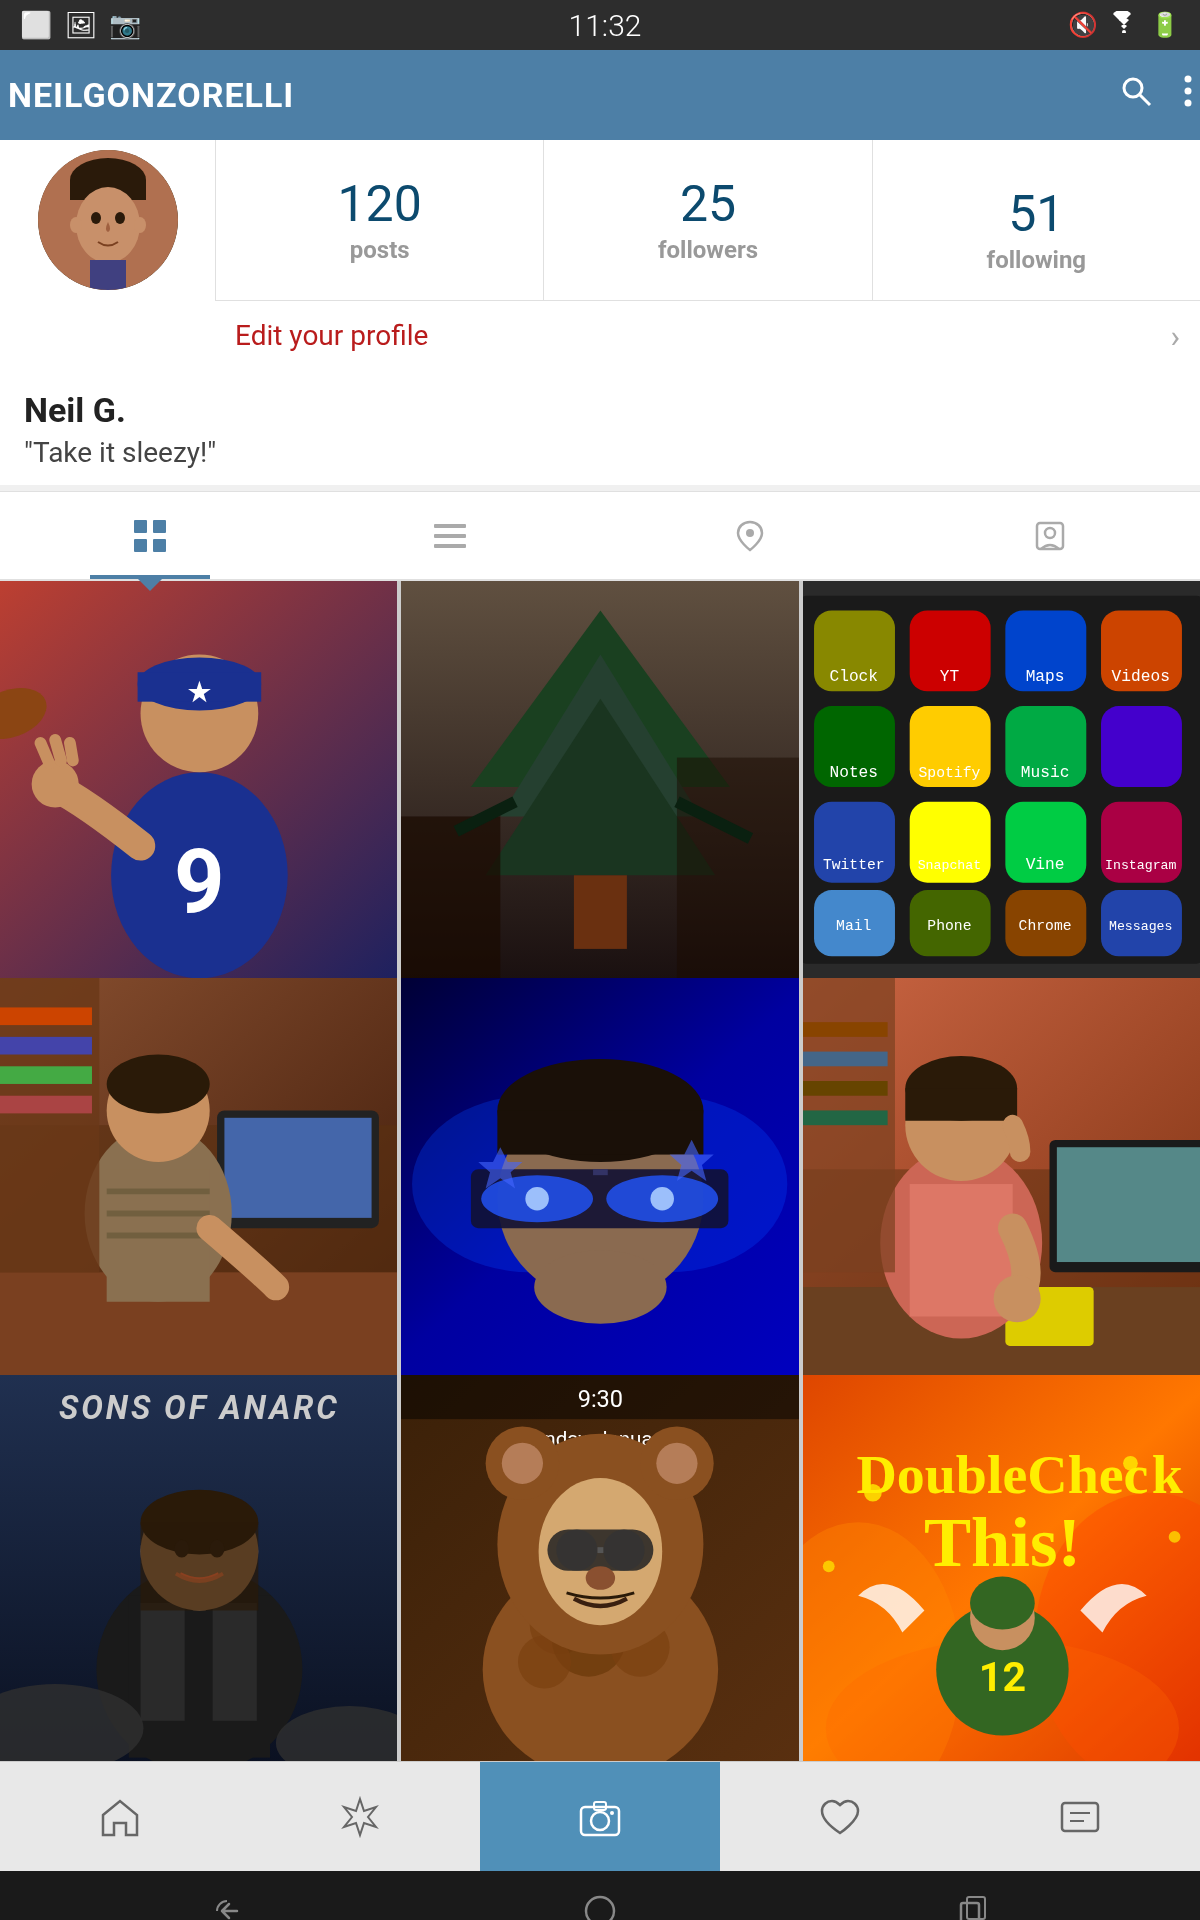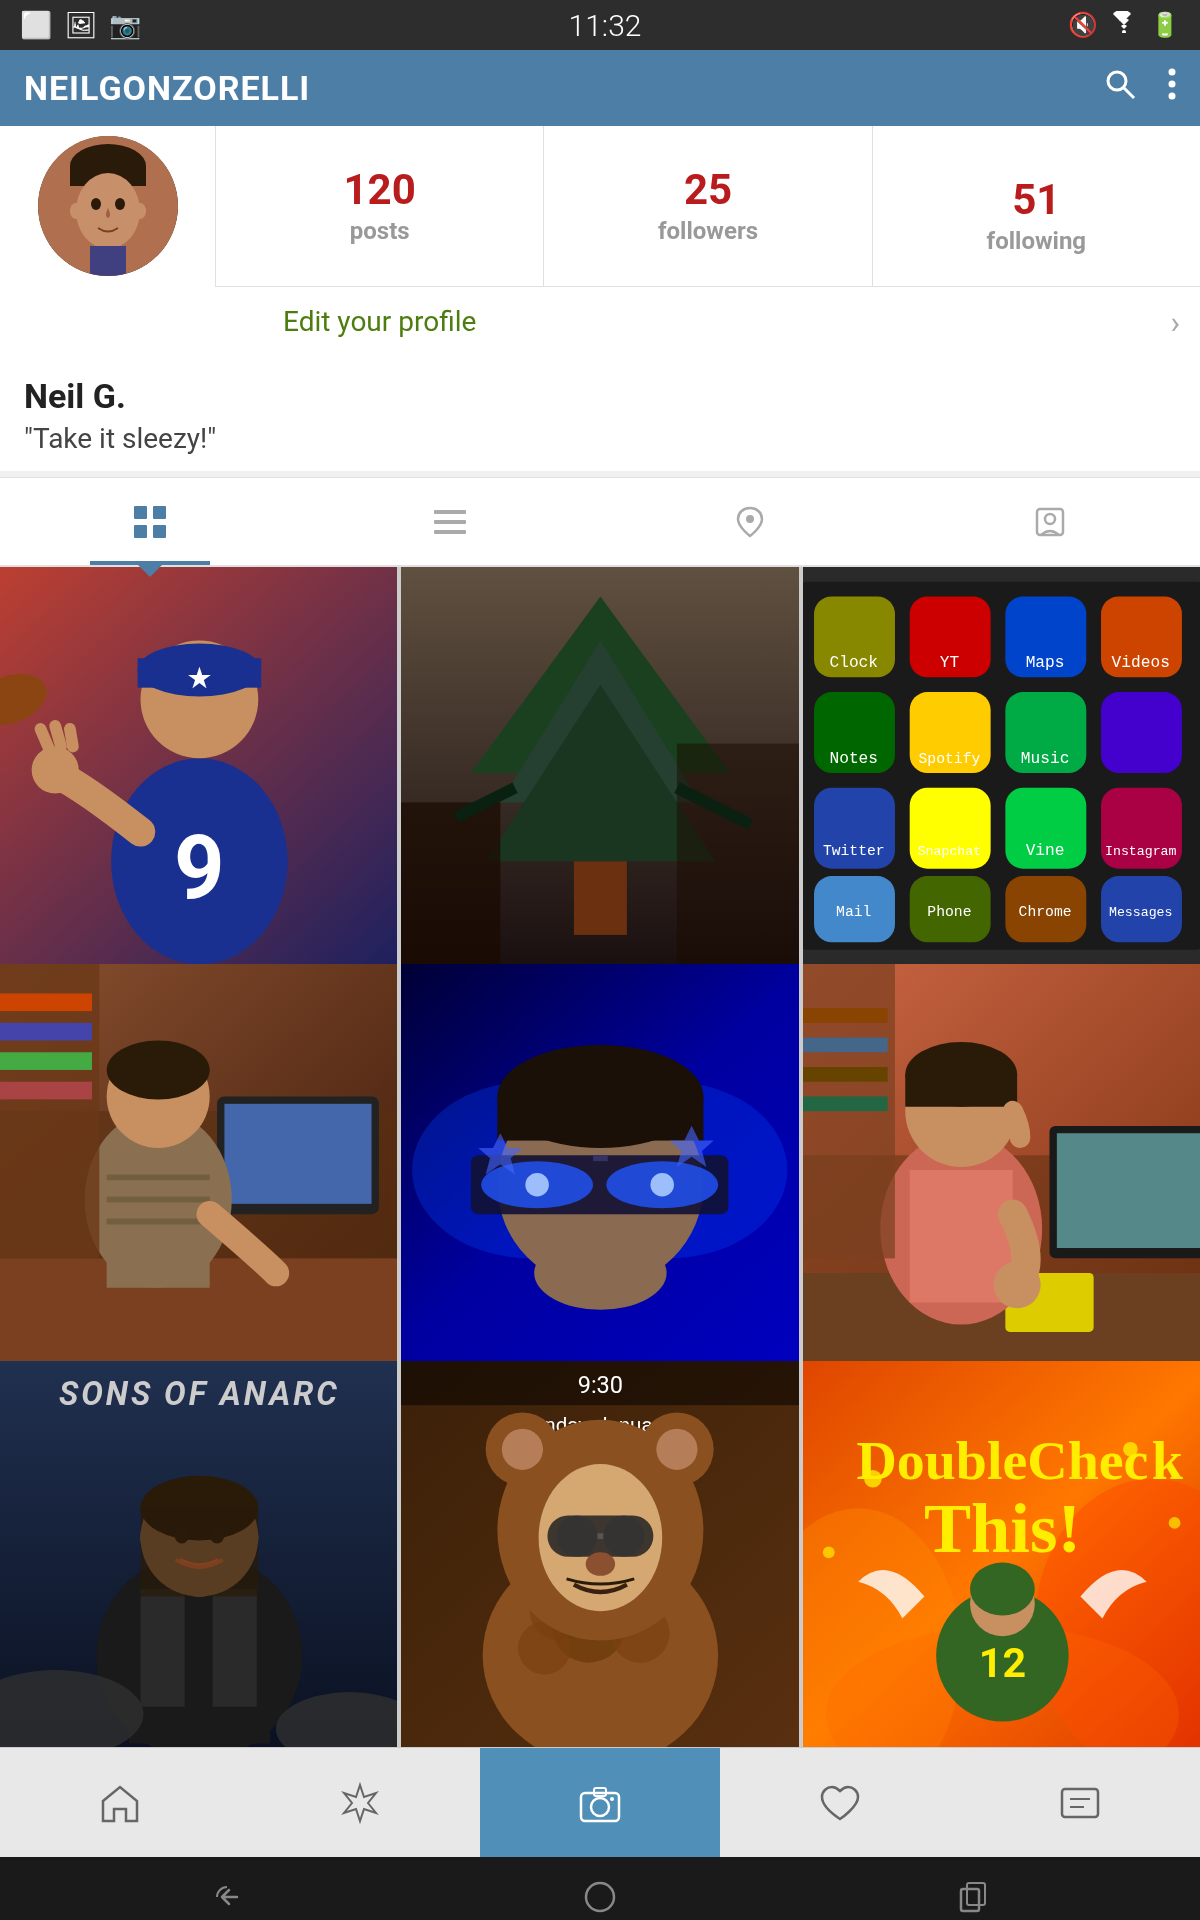--- a/index.html
+++ b/index.html
@@ -15,25 +15,25 @@
       padding: 0 20px;
       color: white;
       font-size: 26px;
     }
     .status-left { display: flex; gap: 12px; align-items: center; }
     .status-time { flex: 1; text-align: center; font-size: 30px; font-weight: 300; }
     .status-right { display: flex; gap: 12px; align-items: center; }
 
     
     .app-bar {
-      height: 76px;
+      height: 90px;
       background: #4d7fa6;
       display: flex;
       align-items: center;
-      padding: 0 24px;
+      padding: 0 8px;
       color: white;
     }
     .app-bar-title {
       flex: 1;
       font-size: 34px;
       font-weight: bold;
       letter-spacing: 1px;
     }
     .app-bar-icons { display: flex; gap: 30px; align-items: center; }
     .app-bar-icon { font-size: 36px; cursor: pointer; color: white; }
@@ -88,23 +88,23 @@
     .stat-item {
       flex: 1;
       display: flex;
       flex-direction: column;
       align-items: center;
       justify-content: center;
       border-right: 1px solid #e0e0e0;
       cursor: pointer;
     }
     .stat-number {
-      font-size: 42px;
-      font-weight: bold;
-      color: #b91c1c;
+      font-size: 50px;
+      font-weight: normal;
+      color: #0c4a6e;
       line-height: 1.1;
     }
     .stat-label {
       font-size: 24px;
       color: #999;
       margin-top: 4px;
       font-weight: bold;
     }
 
     
@@ -114,22 +114,21 @@
       margin-left: 215px;
       display: flex;
       align-items: center;
       justify-content: space-between;
       padding: 0 20px;
       cursor: pointer;
       background: white;
     }
     .edit-profile-text {
       font-size: 28px;
-      color: #4d7c0f;
-      margin-left: 48px;
+      color: #b91c1c;
     }
     .edit-chevron { font-size: 32px; color: #aaa; }
 
     
     .user-info {
       padding: 20px 24px 16px;
       background: white;
     }
     .user-name {
       font-size: 34px;

